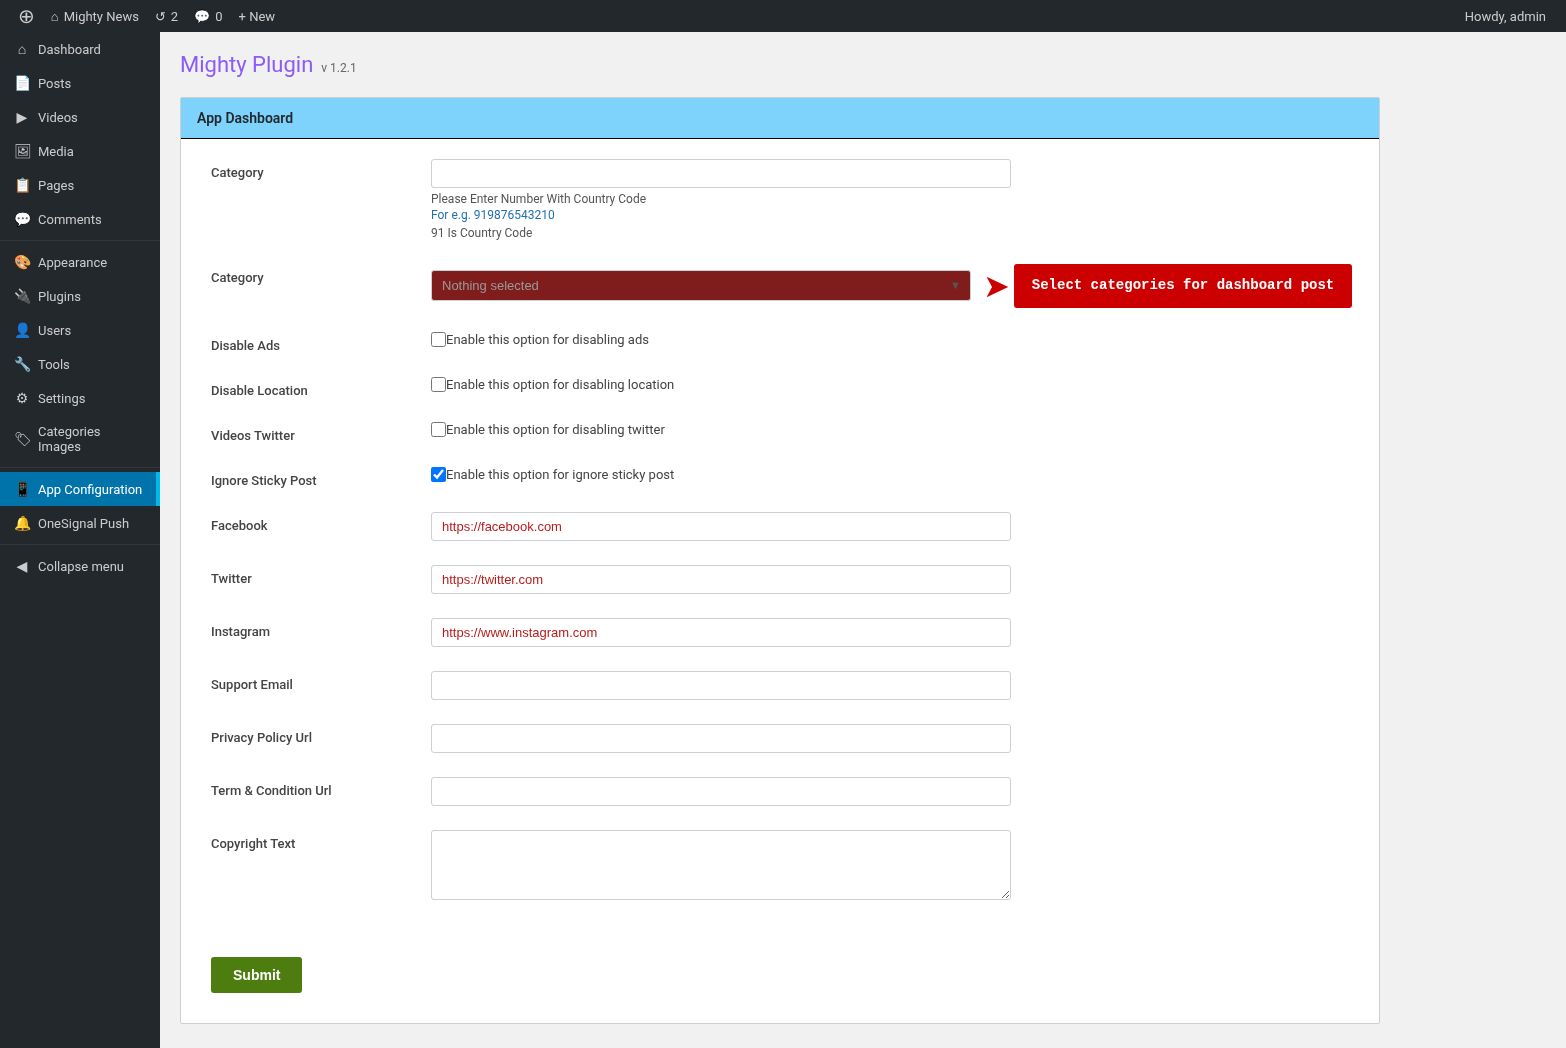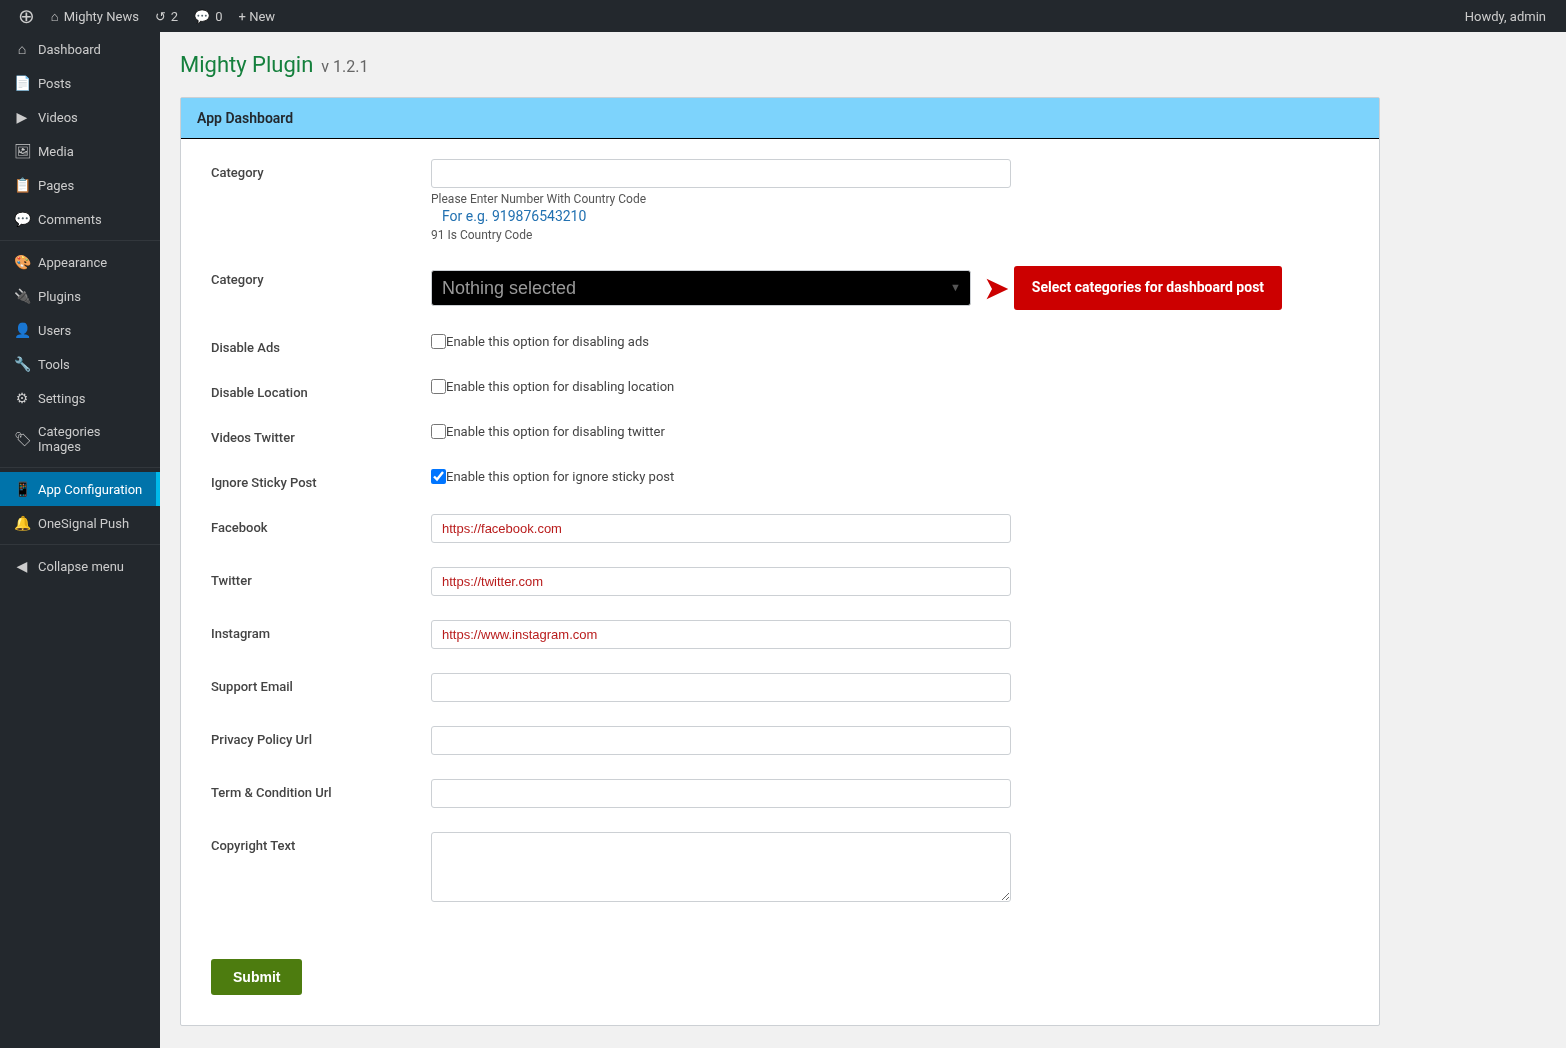--- a/index.html
+++ b/index.html
@@ -61,22 +61,22 @@
       background: #f1f1f1;
       overflow-x: auto;
     }
 
     .plugin-header {
       margin-bottom: 20px;
       display: flex;
       align-items: baseline;
       gap: 8px;
     }
-    .plugin-title { font-size: 22px; font-weight: 400; color: #15803d; }
-    .plugin-version { font-size: 16px; color: #666; }
+    .plugin-title { font-size: 22px; font-weight: 400; color: #8b5cf6; }
+    .plugin-version { font-size: 12px; color: #666; }
 
     .settings-box {
       background: #fff;
       border: 1px solid #ccd0d4;
       border-radius: 2px;
       max-width: 1200px;
     }
     .settings-box-header {
       background: #7dd3fc;
       border-bottom: 1px solid #000000;
@@ -119,36 +119,36 @@
       border: 1px solid #ccd0d4;
       border-radius: 3px;
       font-size: 13px;
       color: #333;
       background: #fff;
       min-height: 70px;
       resize: vertical;
     }
 
     .help-text { font-size: 12px; color: #555; margin-top: 4px; }
-    .help-text-blue { color: #2271b1; font-size: 14px; margin-top: 2px; margin-left: 11px; }
+    .help-text-blue { color: #2271b1; font-size: 12px; margin-top: 2px; }
 
     
     .category-select-wrap {
       position: relative;
       display: flex;
       align-items: center;
     }
     .category-select {
       width: 100%;
       padding: 7px 24px 7px 10px;
       border: 1px solid #ccd0d4;
       border-radius: 3px;
-      font-size: 18px;
+      font-size: 13px;
       color: #999;
-      background: #000000;
+      background: #7f1d1d;
       appearance: none;
       cursor: pointer;
     }
     .select-arrow {
       position: absolute;
       right: 10px;
       color: #555;
       pointer-events: none;
       font-size: 11px;
     }
@@ -156,20 +156,21 @@
       background: #cc0000;
       color: #fff;
       font-size: 14px;
       font-weight: 700;
       padding: 10px 16px;
       border: 2px solid #cc0000;
       border-radius: 3px;
       white-space: nowrap;
       line-height: 1.4;
       margin-left: 4px;
+      font-family: Liberation Mono, monospace;
     }
 
     
     .checkbox-row {
       display: flex;
       align-items: center;
     }
     .checkbox-row input[type="checkbox"] { width: 15px; height: 15px; cursor: pointer; }
     .checkbox-label { font-size: 13px; color: #444; }
 

